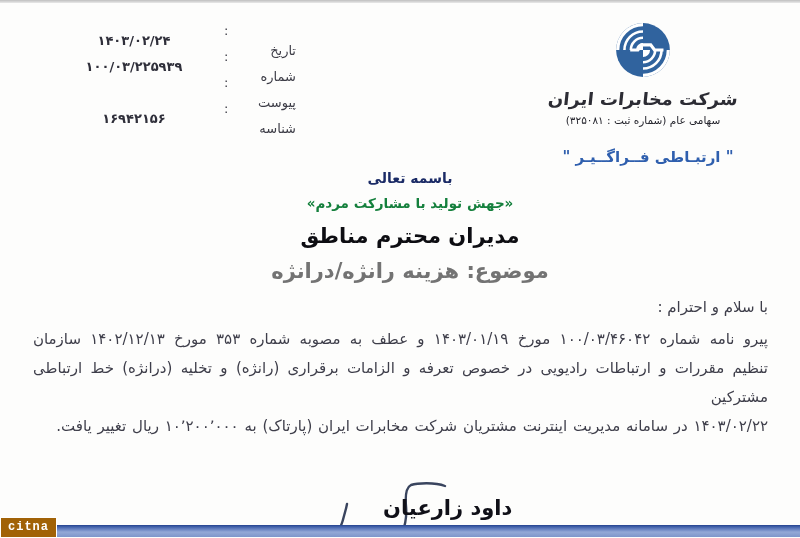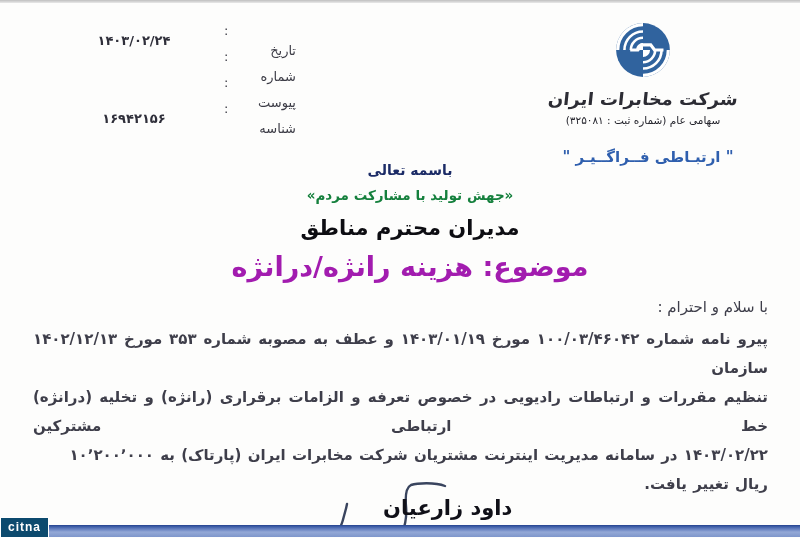--- a/index.html
+++ b/index.html
@@ -26,67 +26,68 @@
   .brand { position:absolute; top:18px; right:48px; width:218px; text-align:center; }
   .brand-logo { width:64px; height:64px; display:inline-block; }
   .brand-name { font-size:18px; font-weight:700; color:#2c2c34;
     transform:skewX(-6deg) scaleY(0.95); margin-top:2px; letter-spacing:1px; }
   .brand-reg { font-size:10.5px; color:#24242c; margin-top:5px; font-weight:500; }
   .brand-slogan { position:absolute; top:148px; right:26px; width:252px;
     text-align:center; font-size:15px; font-weight:800; color:#2f5fae;
     letter-spacing:0.5px; }
 
   
-  .center-col { position:absolute; left:84px; right:64px; text-align:center; }
+  .center-col { position:absolute; left:84px; right:64px; text-align:center;margin-top:8px; }
   .bismillah { top:162px; font-size:14px; font-weight:700; color:#1b2b66; }
   .year-slogan { top:187px; font-size:13.5px; font-weight:700; color:#15803d; }
   .recipient { top:216px; font-size:21px; font-weight:800; color:#0d0d12; }
-  .subject { top:251px; font-size:27px; font-weight:800; color:#a21caf; }
+  .subject { top:251px; font-size:21px; font-weight:800; color:#737373; }
 
   
   .body-block { position:absolute; top:295px; right:32px; left:33px;
     direction:rtl; font-size:15px; color:#3e3e4a; }
   .salutation { text-align:right; line-height:24px; margin-bottom:6px; font-weight:500; }
   .body-line { line-height:29px; text-align:justify; text-align-last:justify;
-    word-spacing:1px;font-weight:bold; }
+    word-spacing:1px; }
   .body-line.last { text-align:right; text-align-last:right; }
 
   
   .sig-name { position:absolute; top:496px; left:383px; font-size:21px;
     font-weight:800; color:#101018; direction:rtl; }
   .sig-strokes { position:absolute; top:468px; left:295px; width:170px; height:70px; }
 
   
   .footer-bar { position:absolute; bottom:1px; left:0; right:0; height:12px;
     background:linear-gradient(180deg,#34549f 0%,#5b77bb 22%,#93a8d6 55%,#7e96cb 100%);
     border-top:1px solid #2c4a96; }
   .watermark { position:absolute; bottom:0; left:0; z-index:5;
-    background:#0c4a6e; color:#ffffff; font-size:12px; font-weight:800;
+    background:#a16207; color:#ffffff; font-size:12px; font-weight:800;
     padding:2px 7px 3px 7px; letter-spacing:1px; border:1px solid #ffffff;
-    font-family:Liberation Sans, sans-serif; }
+    font-family:Liberation Mono, monospace; }
 </style>
 </head>
 <body>
 
 <div class="page">
   <div class="top-edge"></div>
 
   <div class="meta">
     <div class="meta-row">
       <div class="meta-label-cell">
         <span class="meta-label">تاریخ</span>
         <span class="meta-colon">:</span>
       </div>
       <span class="meta-value">۱۴۰۳/۰۲/۲۴</span>
     </div>
     <div class="meta-row">
       <div class="meta-label-cell">
         <span class="meta-label">شماره</span>
         <span class="meta-colon">:</span>
       </div>
+      <span class="meta-value">۱۰۰/۰۳/۲۲۵۹۳۹</span>
     </div>
     <div class="meta-row">
       <div class="meta-label-cell">
         <span class="meta-label">پیوست</span>
         <span class="meta-colon">:</span>
       </div>
     </div>
     <div class="meta-row">
       <div class="meta-label-cell">
         <span class="meta-label">شناسه</span>

